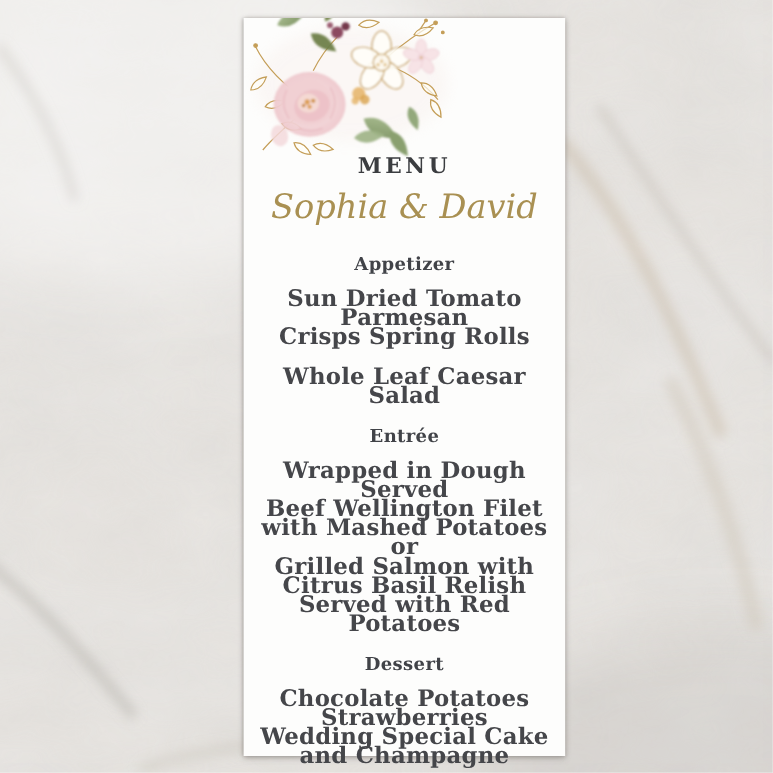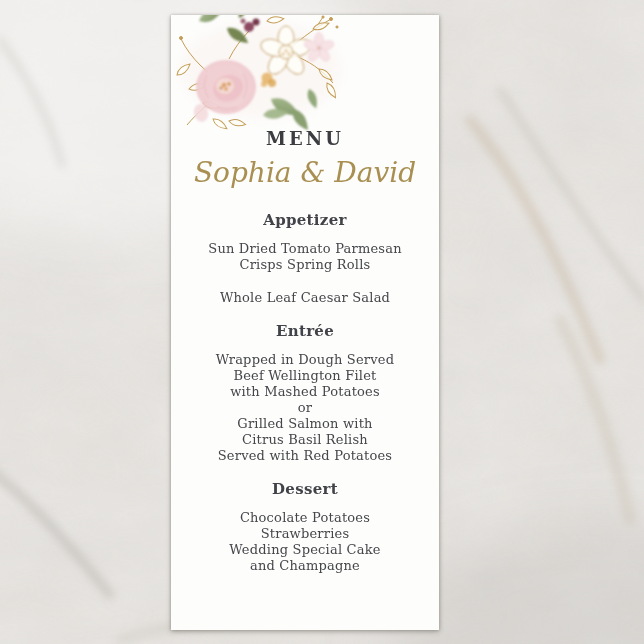--- a/index.html
+++ b/index.html
@@ -1,35 +1,35 @@
 <!DOCTYPE html>
 <html><head>
 <meta charset="utf-8">
 <style>
   html,body{margin:0;padding:0;}
   body{width:644px;height:644px;overflow:hidden;font-family:"DejaVu Serif", serif;}
   .stage{position:relative;width:644px;height:644px;background:#e8e6e4;}
   .marble{position:absolute;left:0;top:0;}
   .card{
-    position:absolute;left:171px;top:15px;width:268px;height:615px;
+    position:absolute;left:203px;top:15px;width:268px;height:615px;
     background:#fdfdfc;text-align:center;
     box-shadow:0 2px 5px rgba(105,100,95,0.45), 1px 0 3px rgba(130,125,120,0.28), -1px 0 2px rgba(140,136,130,0.25);
   }
   .bouquet{position:absolute;left:0;top:0;pointer-events:none;}
   .menu-title{
     margin:112px 0 0 0;font-size:18px;line-height:24px;font-weight:bold;
     letter-spacing:3px;color:#3b3d40;
   }
   .names{
     margin:5px 0 0 0;font-size:28px;line-height:34px;font-style:italic;color:#a99052;
   }
   .menu-body{margin-top:22px;}
   .section{margin:0 0 17px 0;}
   .section-header{font-size:15px;line-height:17px;font-weight:bold;color:#414348;margin:0 0 12px 0;letter-spacing:.3px;}
-  .menu-line{font-size:13px;line-height:16px;font-weight:normal;color:#45464a;letter-spacing:.2px;}
+  .menu-line{font-size:19px;line-height:16px;font-weight:bold;color:#45464a;letter-spacing:.2px;}
 </style>
 </head>
 <body>
 
 <div class="stage">
 
   <svg class="marble" width="644" height="644" viewBox="0 0 644 644">
     <defs>
       <filter id="marbleGray" x="0" y="0" width="100%" height="100%">
         <feTurbulence type="fractalNoise" baseFrequency="0.011 0.017" numOctaves="5" seed="11"></feTurbulence>

